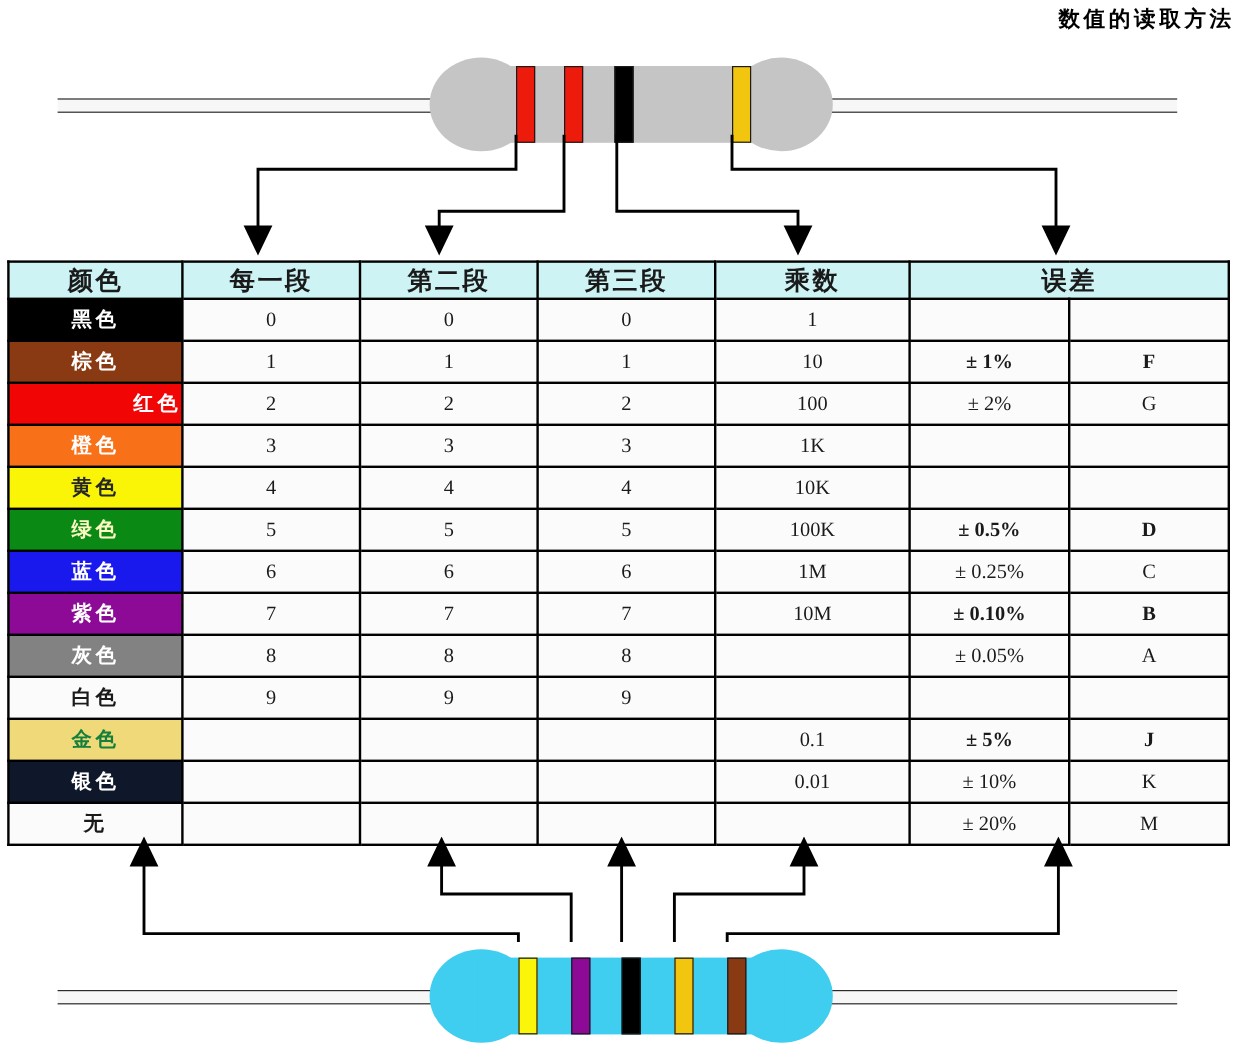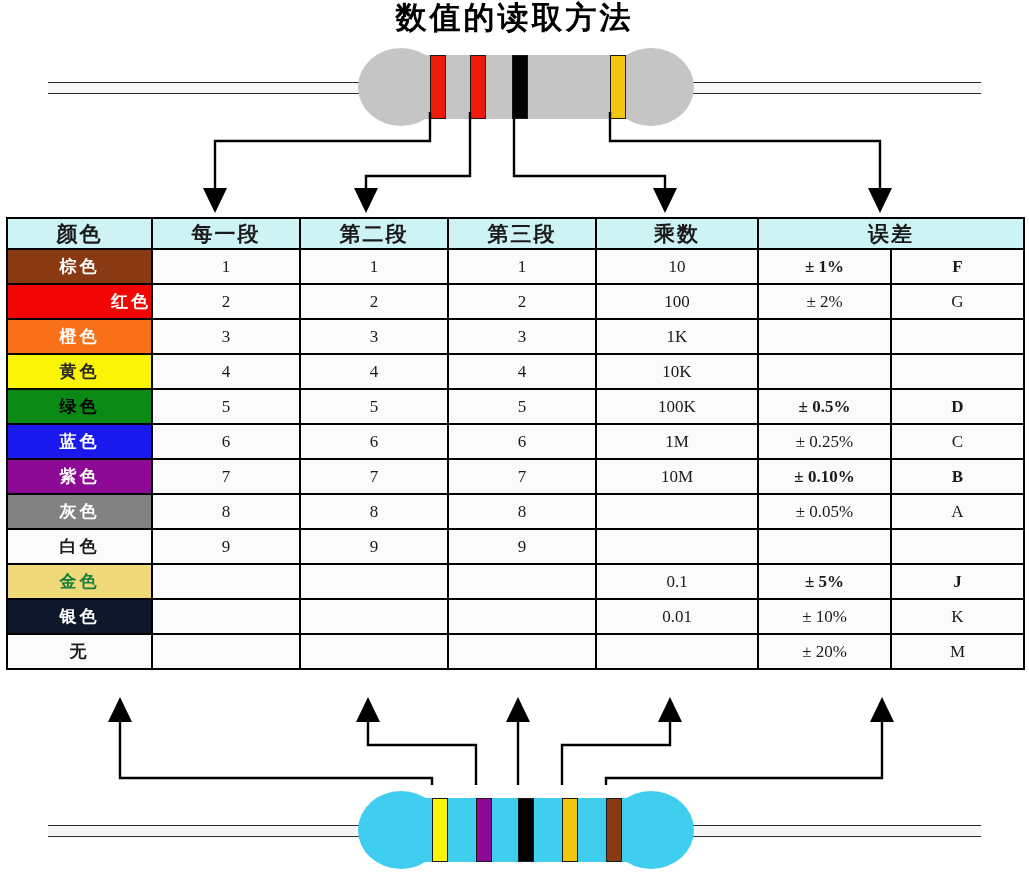--- a/index.html
+++ b/index.html
@@ -14,23 +14,23 @@
     position: relative;
     overflow: hidden;
   }
 
   
   #title {
     position: absolute;
     top: 2px;
     left: 0;
     width: 1029px;
-    text-align: center;
+    text-align: right;
     font-family: "DejaVu Sans", "Liberation Sans", sans-serif;
-    font-size: 31px;
+    font-size: 18px;
     font-weight: 700;
     letter-spacing: 3px;
     color: #000000;
     line-height: 30px;
   }
 
   
   .resistor-wrap {
     position: absolute;
     left: 0;
@@ -202,20 +202,29 @@
         <th>颜色</th>
         <th>每一段</th>
         <th>第二段</th>
         <th>第三段</th>
         <th>乘数</th>
         <th colspan="2">误差</th>
       </tr>
     </thead>
     <tbody id="table-body">
         <tr>
+          <td class="swatch" style="background: rgb(0, 0, 0); color: rgb(255, 255, 255);">黑色</td>
+          <td class="digit">0</td>
+          <td class="digit">0</td>
+          <td class="digit">0</td>
+          <td class="digit">1</td>
+          <td class="tol-val"></td>
+          <td class="tol-code"></td>
+        </tr>
+        <tr>
           <td class="swatch" style="background: rgb(138, 58, 18); color: rgb(255, 255, 255);">棕色</td>
           <td class="digit">1</td>
           <td class="digit">1</td>
           <td class="digit">1</td>
           <td class="digit">10</td>
           <td class="tol-val blue">± 1%</td>
           <td class="tol-code blue">F</td>
         </tr>
         <tr>
           <td class="swatch" style="background: rgb(242, 5, 5); color: rgb(255, 255, 255); text-align: right;">红色</td>
@@ -238,21 +247,21 @@
         <tr>
           <td class="swatch" style="background: rgb(250, 245, 7); color: rgb(38, 38, 38);">黄色</td>
           <td class="digit">4</td>
           <td class="digit">4</td>
           <td class="digit">4</td>
           <td class="digit">10K</td>
           <td class="tol-val"></td>
           <td class="tol-code"></td>
         </tr>
         <tr>
-          <td class="swatch" style="background: rgb(10, 138, 20); color: #000000;">绿色</td>
+          <td class="swatch" style="background: rgb(10, 138, 20); color: #fef9c3;">绿色</td>
           <td class="digit">5</td>
           <td class="digit">5</td>
           <td class="digit">5</td>
           <td class="digit">100K</td>
           <td class="tol-val blue">± 0.5%</td>
           <td class="tol-code blue">D</td>
         </tr>
         <tr>
           <td class="swatch" style="background: rgb(25, 25, 238); color: rgb(255, 255, 255);">蓝色</td>
           <td class="digit">6</td>

